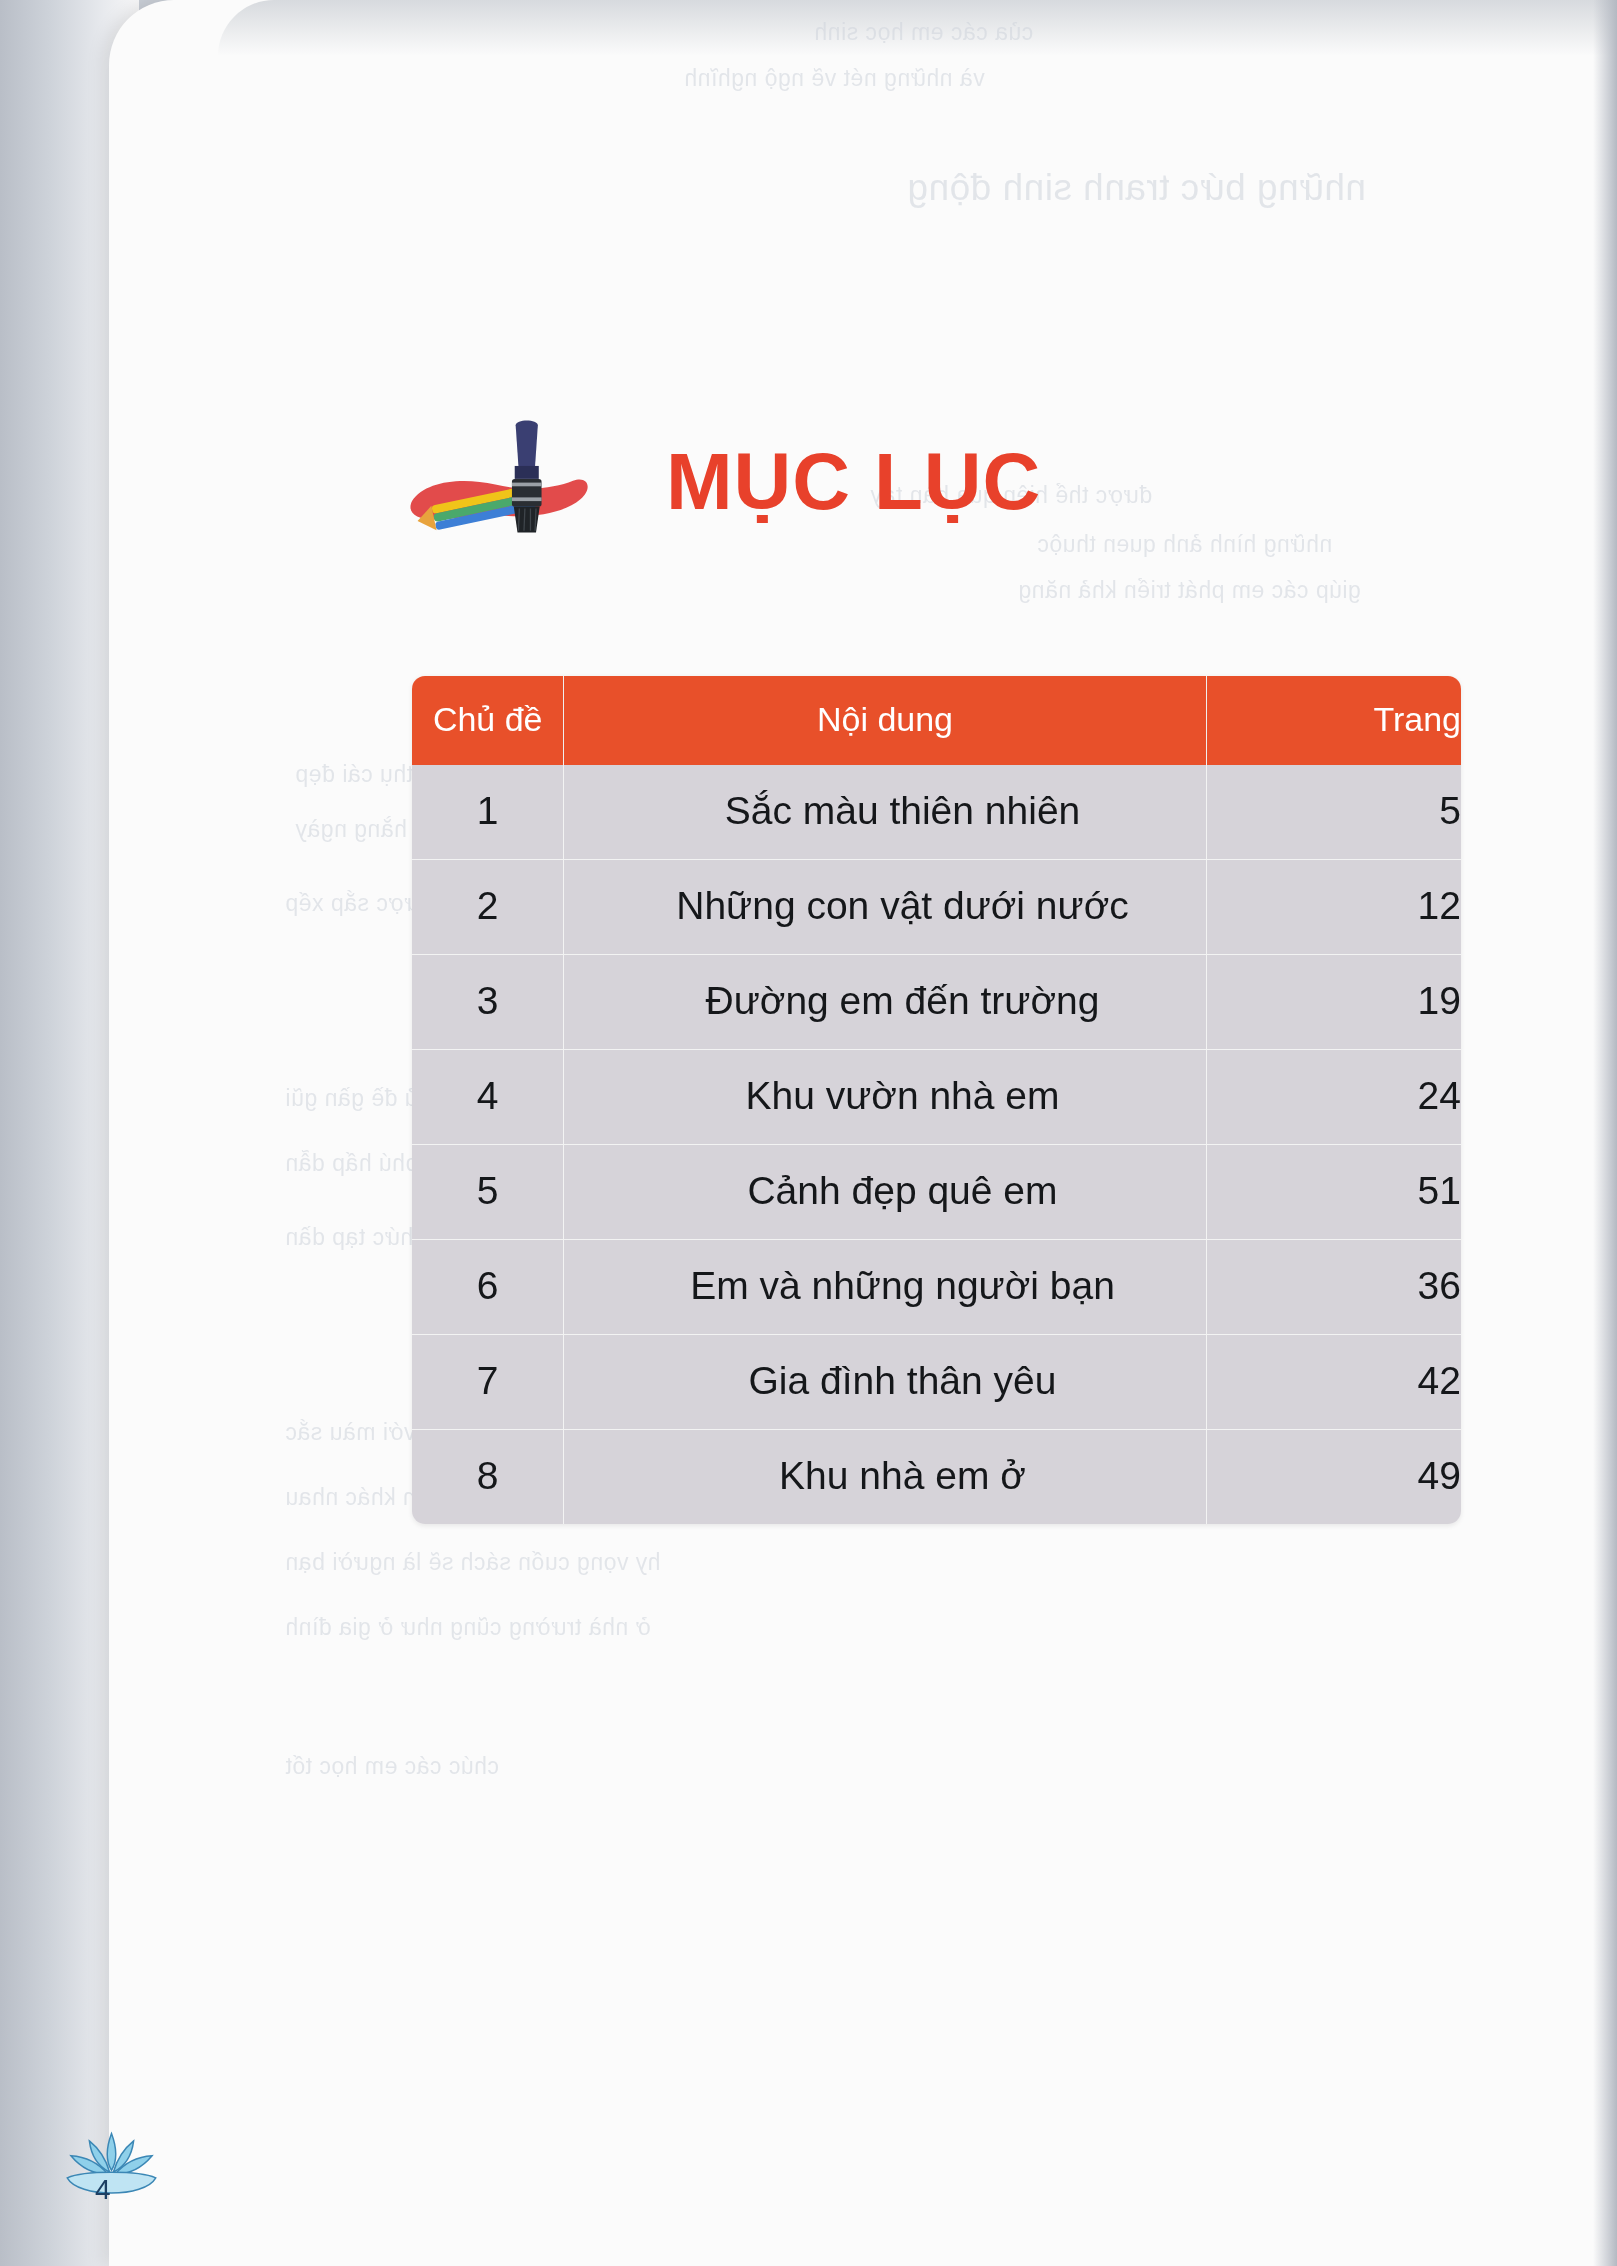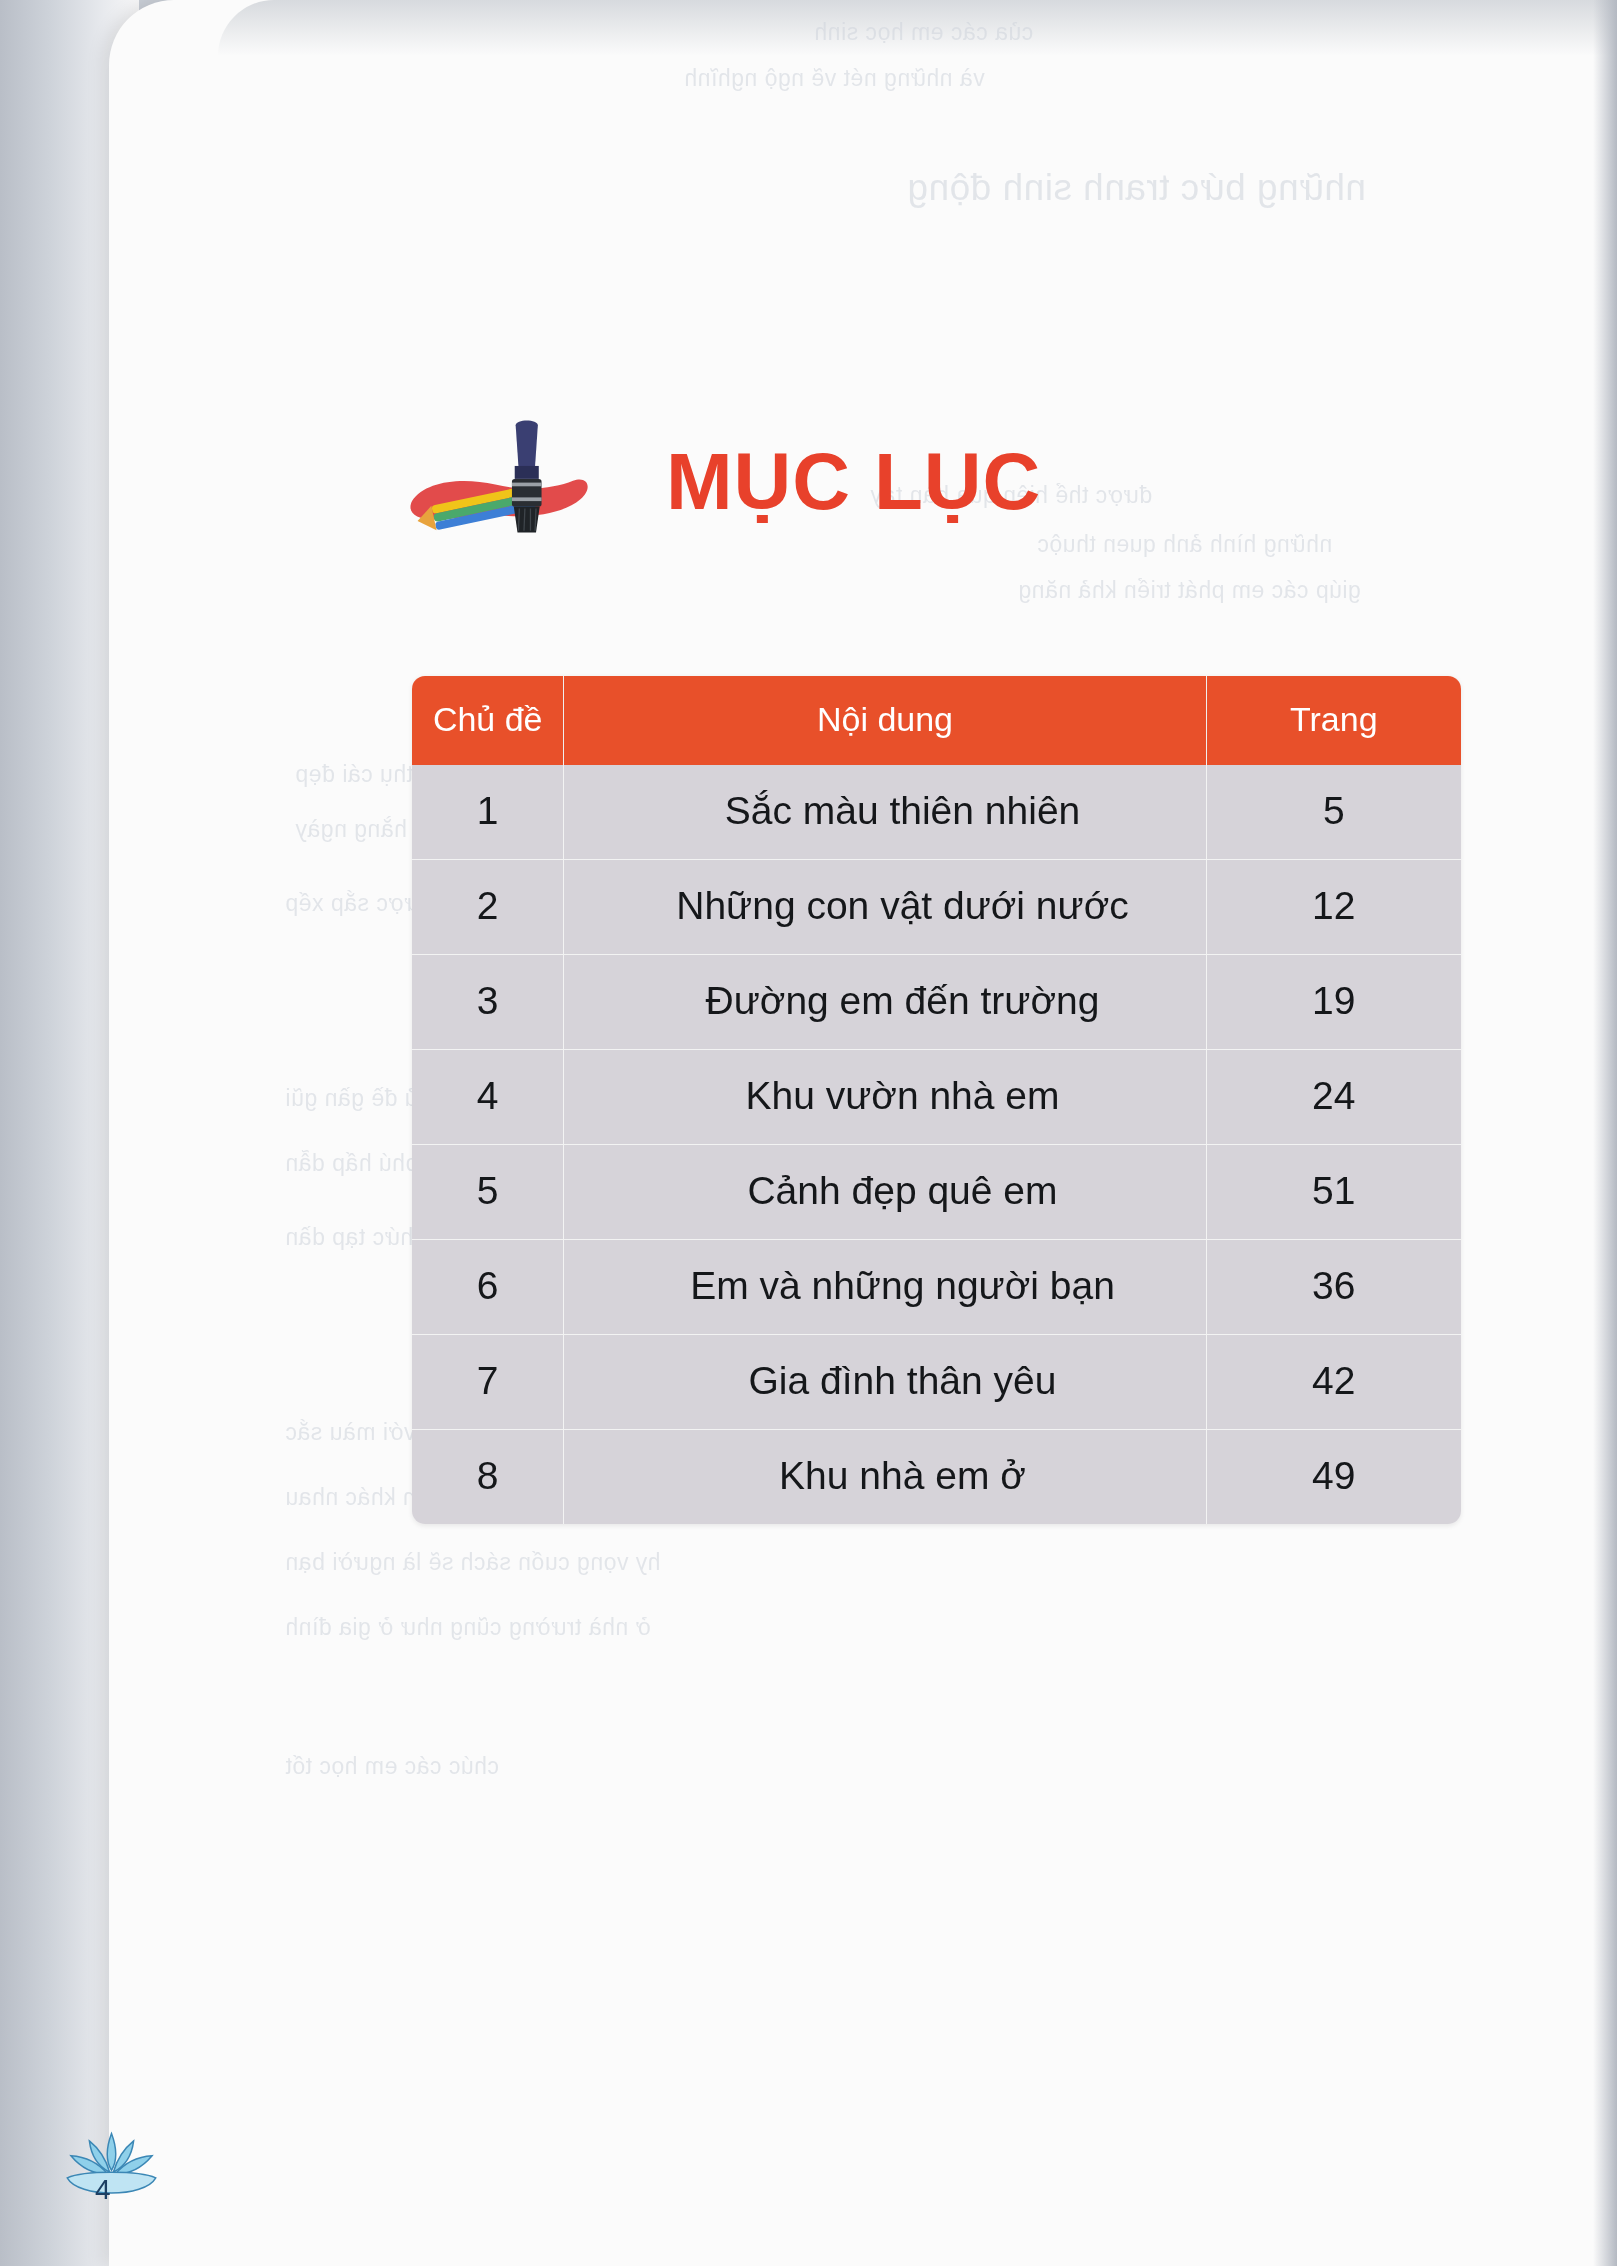--- a/index.html
+++ b/index.html
@@ -122,21 +122,21 @@
     font-size: 39px;
     padding: 24px 0 26px 0;
     border-right: 1.9px solid #f3f3f3;
     border-bottom: 1.9px solid #f3f3f3;
     font-family: "Liberation Sans", sans-serif;
   }
   #toc-table tbody tr:last-child td { border-bottom: none; }
   #toc-table tbody td:last-child { border-right: none; }
   .col-topic { width: 156px; text-align: center; }
   .col-content { width: 631px; text-align: center; padding-left: 35px !important; }
-  .col-page { width: 263px; text-align: center; }
+  .col-page { width: 263px; text-align: right; }
   th.col-content { text-align: center; padding-left: 0 !important; }
 
   
   #footer {
     position: absolute;
     left: 37px;
     bottom: 37px;
     width: 167px;
     height: 102px;
   }

